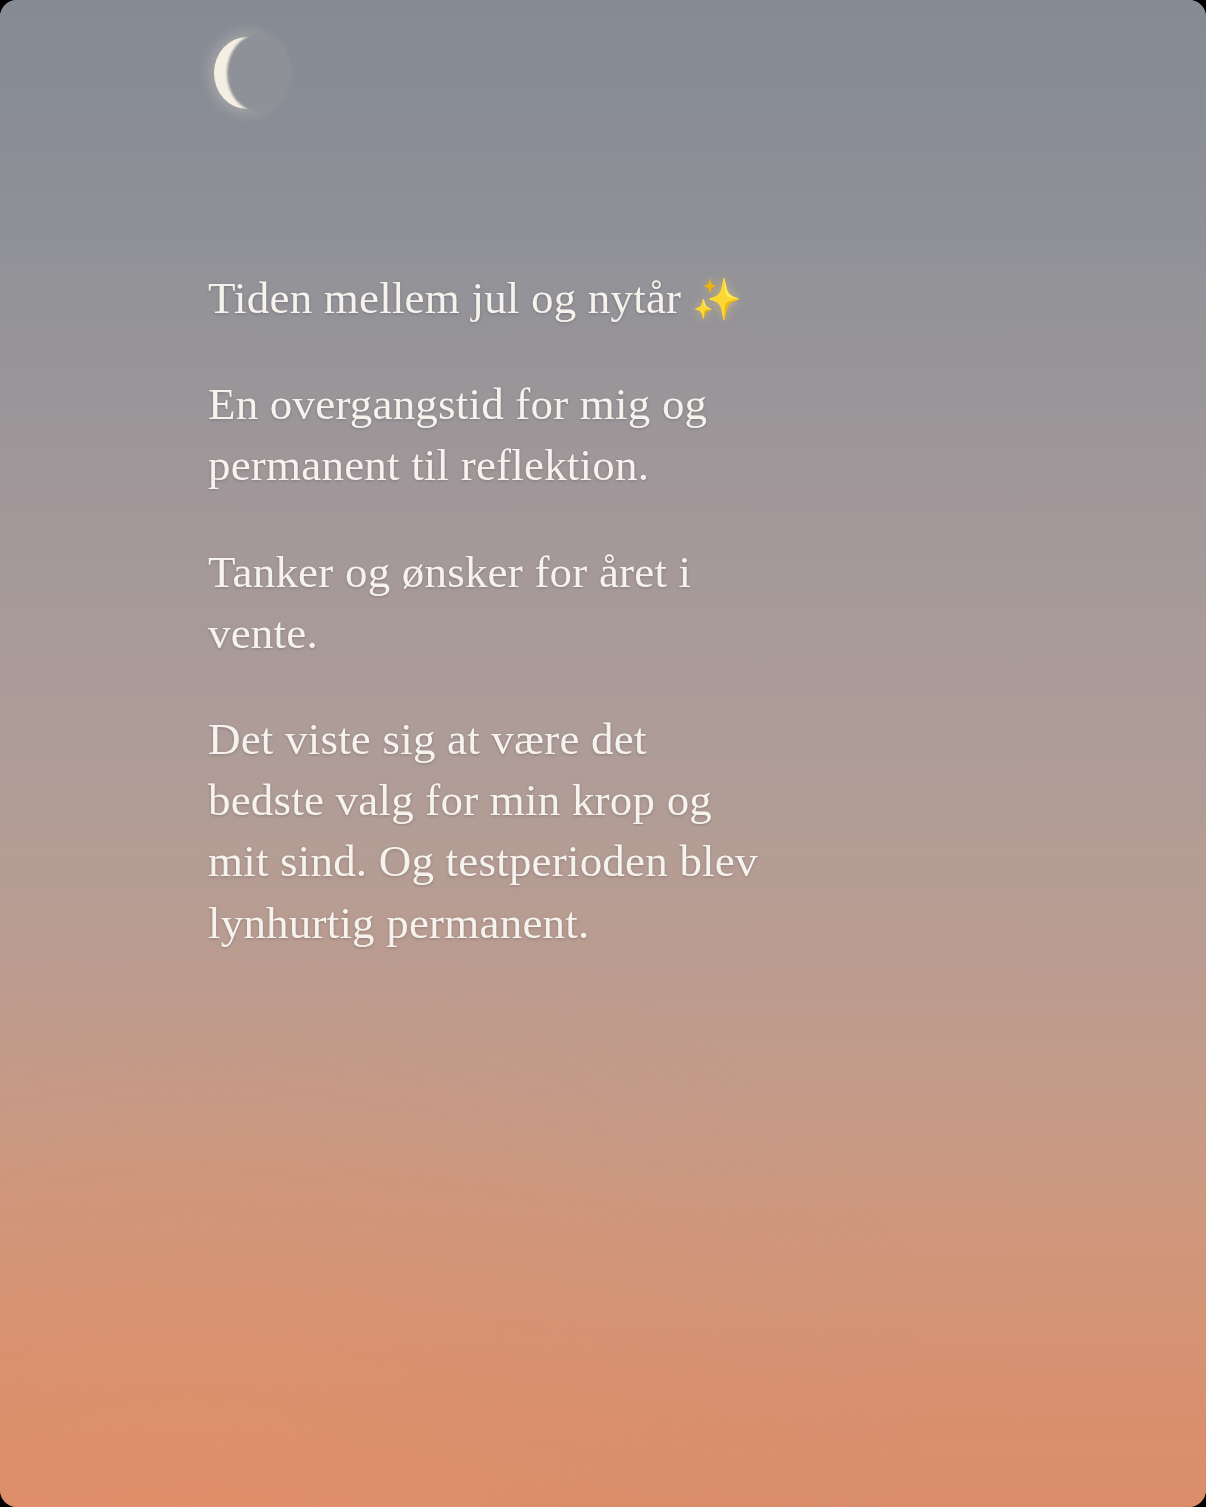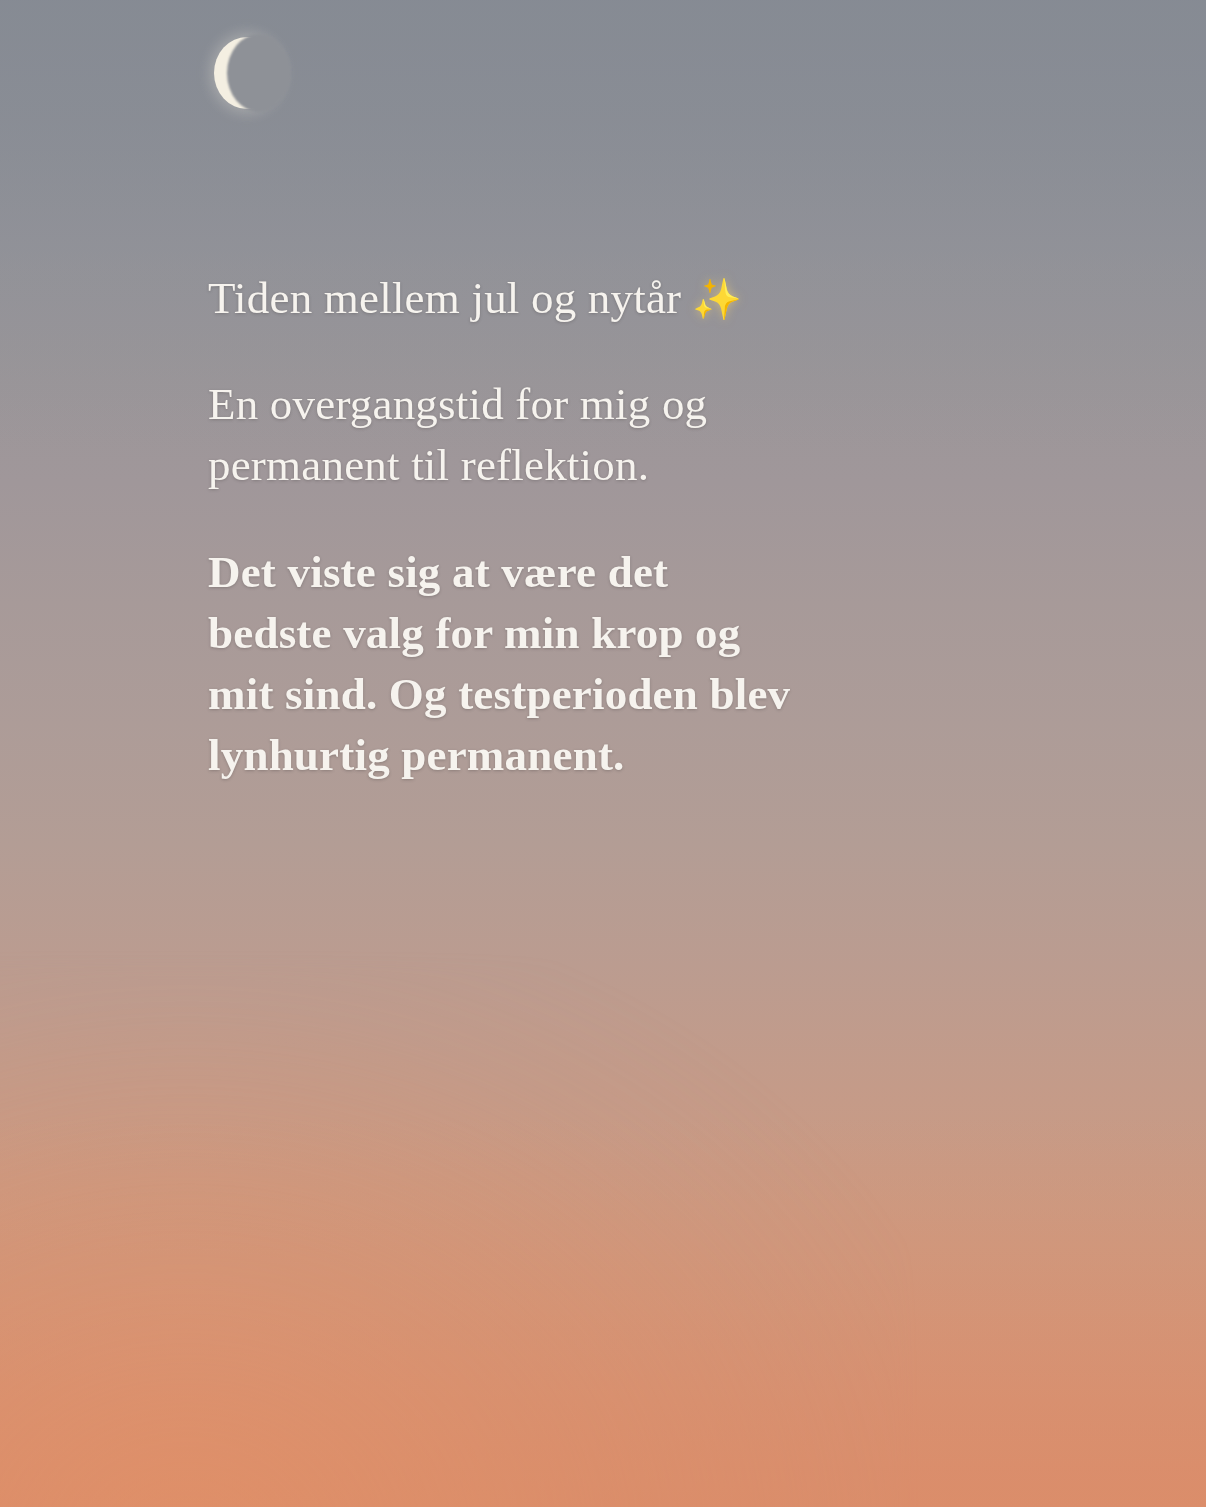--- a/index.html
+++ b/index.html
@@ -6,20 +6,21 @@
     margin: 0;
     padding: 0;
     background: #000;
   }
   #canvas {
     position: relative;
     width: 1206px;
     height: 1507px;
     overflow: hidden;
     font-family: "Liberation Serif", "DejaVu Serif", serif;
+    border-radius: 17px;
   }
 
   
   .sky {
     position: absolute;
     inset: 0;
     background:
       linear-gradient(to bottom,
         #8b8f96 0%,
         #8e9097 8%,
@@ -104,21 +105,21 @@
     color: #f6f3ee;
     font-size: 45px;
     line-height: 1.36;
     text-shadow: 0 1px 3px rgba(60,55,55,0.30);
     letter-spacing: 0.2px;
   }
   .para {
     margin: 0 0 45px 0;
     white-space: pre-line;
   }
-  .para:last-child { margin-bottom: 4px; font-weight: bold; }
+  .para:last-child { margin-bottom: 4px; }
   .sparkle {
     font-family: "DejaVu Sans", sans-serif;
     font-size: 40px;
     color: #ffd76a;
     text-shadow: 0 0 10px rgba(255,215,106,0.55);
   }
 </style>
 </head>
 <body>
 
@@ -135,20 +136,22 @@
   </div>
 
   <div class="text-block">
 
     <p class="para"><span>Tiden mellem jul og nytår</span> <span class="sparkle">✨</span></p>
 
     <p class="para">En overgangstid for mig og
 permanent til reflektion.</p>
 
 
+    <p class="para">Tanker og ønsker for året i
+vente.</p>
 
 
     <p class="para">Det viste sig at være det
 bedste valg for min krop og
 mit sind. Og testperioden blev
 lynhurtig permanent.</p>
 
   </div>
 
 </div>

